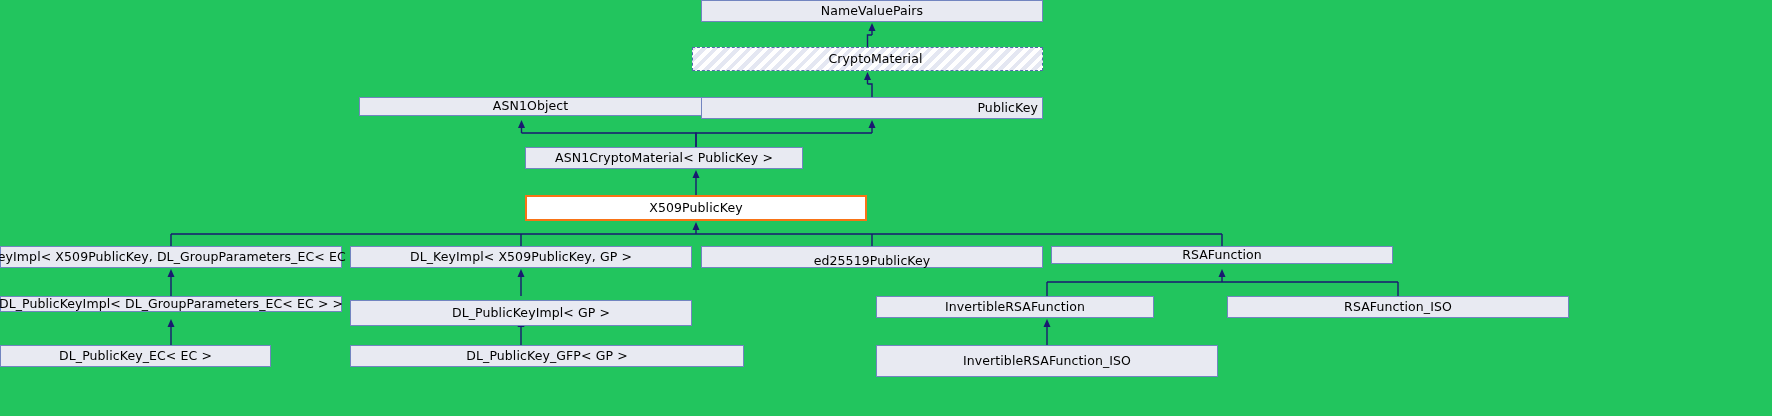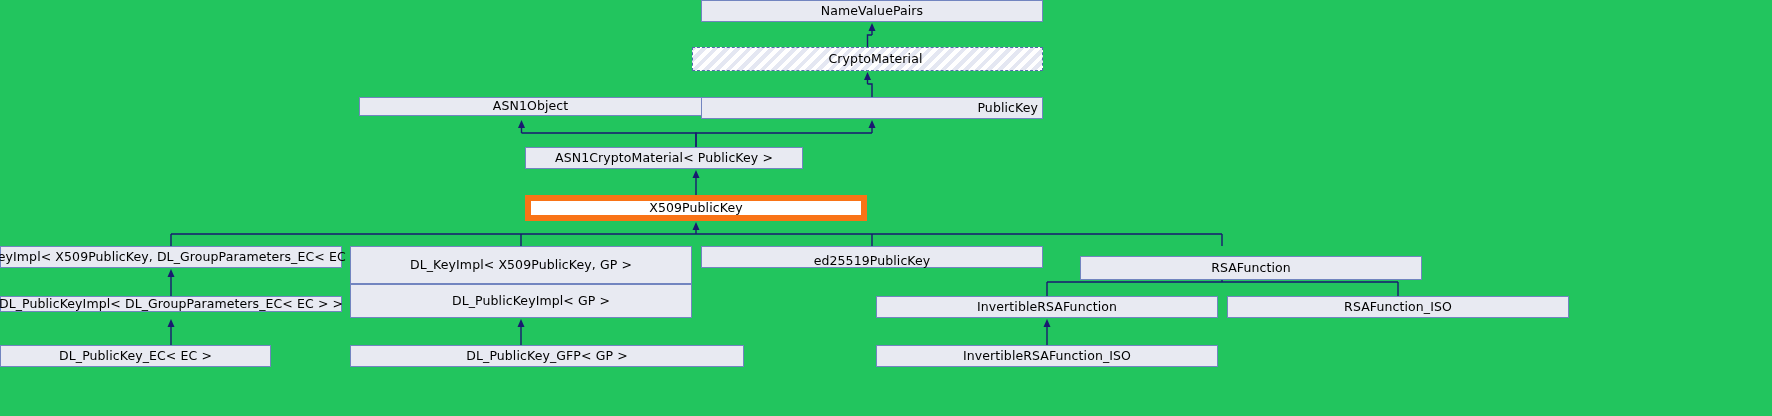--- a/index.html
+++ b/index.html
@@ -36,21 +36,21 @@
     white-space: nowrap;
     color: #000000;
     z-index: 2;
   }
   .node.normal {
     background: #e8eaf2;
     border: 1px solid #7285c0;
   }
   .node.current {
     background: #ffffff;
-    border: 6px solid #f97316;
+    border: 2px solid #f97316;
   }
   .node.abstract {
     border: 1px dashed #5569ad;
     background-color: #edeff7;
     background-image: repeating-linear-gradient(
         -45deg,
         #ffffff 0px,
         #ffffff 4px,
         #e4e7f2 4px,
         #e4e7f2 8px);
@@ -123,44 +123,44 @@
       </div>
       <div class="node normal" style="left: 525px; top: 147px; width: 278px; height: 22px;">
         <span class="node-label">ASN1CryptoMaterial&lt; PublicKey &gt;</span>
       </div>
       <div class="node current" style="left: 525px; top: 195px; width: 342px; height: 26px;">
         <span class="node-label">X509PublicKey</span>
       </div>
       <div class="node normal" style="left: 0px; top: 246px; width: 342px; height: 22px;">
         <span class="node-label">DL_KeyImpl&lt; X509PublicKey, DL_GroupParameters_EC&lt; EC &gt; &gt;</span>
       </div>
-      <div class="node normal" style="left: 350px; top: 246px; width: 342px; height: 38px;">
+      <div class="node normal" style="left: 350px; top: 246px; width: 342px; height: 22px;">
         <span class="node-label">DL_KeyImpl&lt; X509PublicKey, GP &gt;</span>
       </div>
       <div class="node normal" style="left: 701px; top: 246px; width: 342px; height: 22px; align-items: flex-end;">
         <span class="node-label">ed25519PublicKey</span>
       </div>
-      <div class="node normal" style="left: 1051px; top: 256px; width: 342px; height: 24px; margin-left: 29px;">
+      <div class="node normal" style="left: 1051px; top: 246px; width: 342px; height: 18px;">
         <span class="node-label">RSAFunction</span>
       </div>
       <div class="node normal" style="left: 0px; top: 296px; width: 342px; height: 16px;">
         <span class="node-label">DL_PublicKeyImpl&lt; DL_GroupParameters_EC&lt; EC &gt; &gt;</span>
       </div>
-      <div class="node normal" style="left: 350px; top: 284px; width: 342px; height: 34px; padding-left: 20px;">
+      <div class="node normal" style="left: 350px; top: 300px; width: 342px; height: 26px; padding-left: 20px;">
         <span class="node-label">DL_PublicKeyImpl&lt; GP &gt;</span>
       </div>
-      <div class="node normal" style="left: 876px; top: 296px; width: 342px; height: 22px; text-align: center;">
+      <div class="node normal" style="left: 876px; top: 296px; width: 278px; height: 22px; text-align: center;">
         <span class="node-label">InvertibleRSAFunction</span>
       </div>
       <div class="node normal" style="left: 1227px; top: 296px; width: 342px; height: 22px; align-items: center;">
         <span class="node-label">RSAFunction_ISO</span>
       </div>
       <div class="node normal" style="left: 0px; top: 345px; width: 271px; height: 22px;">
         <span class="node-label">DL_PublicKey_EC&lt; EC &gt;</span>
       </div>
       <div class="node normal" style="left: 350px; top: 345px; width: 394px; height: 22px;">
         <span class="node-label">DL_PublicKey_GFP&lt; GP &gt;</span>
       </div>
-      <div class="node normal" style="left: 876px; top: 345px; width: 342px; height: 22px;">
+      <div class="node normal" style="left: 876px; top: 345px; width: 342px; height: 32px;">
         <span class="node-label">InvertibleRSAFunction_ISO</span>
       </div>
     </div>
 </div>
 
 </body></html>

